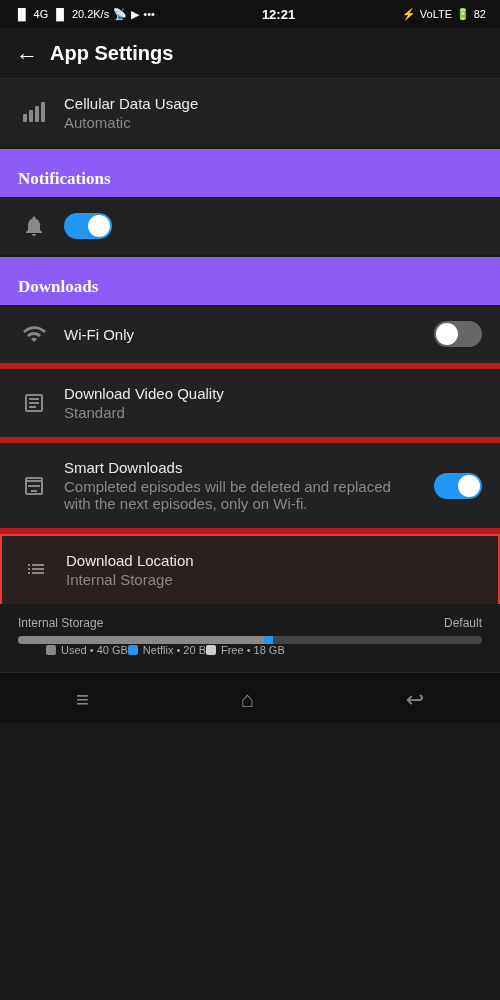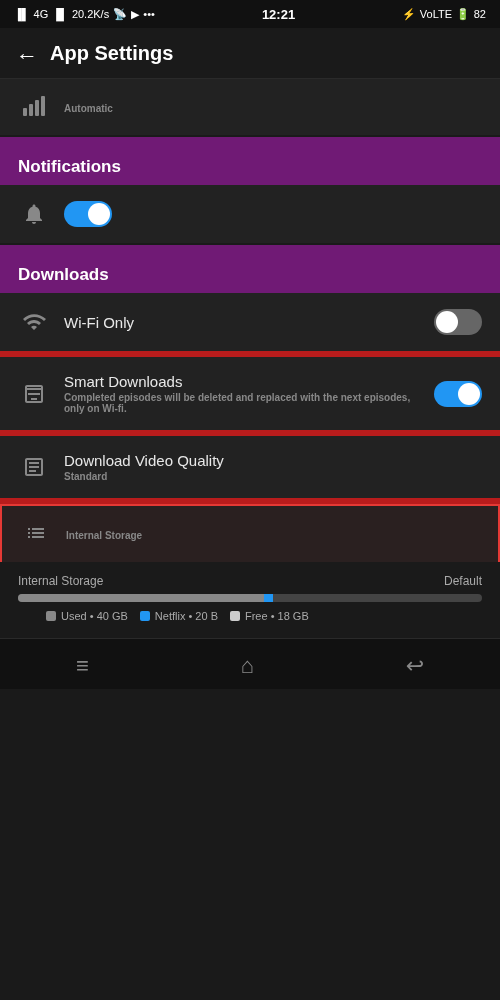--- a/index.html
+++ b/index.html
@@ -70,24 +70,23 @@
       flex-shrink: 0;
     }
 
     .item-text { flex: 1; }
     .item-label {
       font-size: 15px;
       font-weight: 400;
       color: #e8e8e8;
     }
     .item-sublabel {
-      font-size: 10px;
+      font-size: 15px;
       color: #888;
       margin-top: 2px;
-      font-weight: bold;
     }
 
     
     .toggle {
       width: 48px;
       height: 26px;
       border-radius: 13px;
       position: relative;
       cursor: pointer;
       flex-shrink: 0;
@@ -102,21 +101,22 @@
       position: absolute;
       top: 2px;
       transition: left 0.2s;
     }
     .toggle.on .toggle-knob { left: 24px; }
     .toggle.off .toggle-knob { left: 2px; }
 
     
     .section-header {
       padding: 20px 18px 8px 18px;
-      background: #701a75;
+      background: #8b5cf6;
+      font-family: Liberation Serif, serif;
     }
     .section-header-text {
       font-size: 17px;
       font-weight: 700;
       color: #fff;
     }
 
     
     .highlighted-row {
       border: 2px solid #e53935;
@@ -146,22 +146,21 @@
     .storage-bar-used {
       background: #888;
       height: 100%;
     }
     .storage-bar-netflix {
       background: #2196F3;
       height: 100%;
     }
     .storage-legend {
       display: flex;
-      gap: 12px;
-      margin-top: 8px;
+      gap: 0;
       padding-left: 28px;
     }
     .legend-item {
       display: flex;
       align-items: center;
       gap: 5px;
       font-size: 11px;
       color: #aaa;
     }
     .legend-dot {
@@ -219,20 +218,21 @@
   <div class="section-item">
     <div class="item-icon">
       <svg class="icon-svg" viewBox="0 0 24 24">
           <rect x="1" y="13" width="4" height="8" rx="1"></rect>
           <rect x="7" y="9" width="4" height="12" rx="1"></rect>
           <rect x="13" y="5" width="4" height="16" rx="1"></rect>
           <rect x="19" y="1" width="4" height="20" rx="1"></rect>
         </svg>
     </div>
     <div class="item-text">
+      <div class="item-label">Cellular Data Usage</div>
       <div class="item-sublabel">Automatic</div>
     </div>
   </div>
 </div>
 
 <div class="section-header">
   <span class="section-header-text">Notifications</span>
 </div>
 
 <div class="settings-section">
@@ -258,58 +258,59 @@
     <div class="item-icon">
       <svg class="icon-svg" viewBox="0 0 24 24">
           <path d="M1 9l2 2c5.27-5.28 13.73-5.28 19 0l2-2C16.73 2.73 7.27 2.73 1 9zm8 8l3 3 3-3c-1.65-1.66-4.34-1.66-6 0zm-4-4l2 2c2.76-2.76 7.24-2.76 10 0l2-2C15.14 9.14 8.87 9.14 5 13z"></path>
         </svg>
     </div>
     <div class="item-text">
       <div class="item-label">Wi-Fi Only</div>
     </div>
     <div class="toggle off">
       <div class="toggle-knob"></div>
+    </div>
+  </div>
+
+  <div class="section-item">
+    <div class="item-icon">
+      <svg class="icon-svg" viewBox="0 0 24 24">
+          <path d="M19 3H5c-1.1 0-2 .9-2 2v14c0 1.1.9 2 2 2h14c1.1 0 2-.9 2-2V5c0-1.1-.9-2-2-2zm0 16H5V5h14v14zM7 7h10v2H7zm0 4h10v2H7zm0 4h7v2H7z"></path>
+        </svg>
+    </div>
+    <div class="item-text">
+      <div class="item-label">Download Video Quality</div>
+      <div class="item-sublabel">Standard</div>
     </div>
   </div>
 
   <div class="section-item">
     <div class="item-icon">
       <svg class="icon-svg" viewBox="0 0 24 24" style="fill:#888">
         <path d="M4 6h16v2H4zm2 5h12v2H6zm3 5h6v2H9z"></path>
         <path d="M19 3H5c-1.1 0-2 .9-2 2v14c0 1.1.9 2 2 2h14c1.1 0 2-.9 2-2V5c0-1.1-.9-2-2-2zm0 16H5V5h14v14z"></path>
       </svg>
     </div>
     <div class="item-text">
       <div class="item-label">Smart Downloads</div>
       <div class="item-sublabel">Completed episodes will be deleted and replaced with the next episodes, only on Wi-fi.</div>
     </div>
     <div class="toggle on">
       <div class="toggle-knob"></div>
     </div>
   </div>
 
-  <div class="section-item">
-    <div class="item-icon">
-      <svg class="icon-svg" viewBox="0 0 24 24">
-          <path d="M19 3H5c-1.1 0-2 .9-2 2v14c0 1.1.9 2 2 2h14c1.1 0 2-.9 2-2V5c0-1.1-.9-2-2-2zm0 16H5V5h14v14zM7 7h10v2H7zm0 4h10v2H7zm0 4h7v2H7z"></path>
-        </svg>
-    </div>
-    <div class="item-text">
-      <div class="item-label">Download Video Quality</div>
-      <div class="item-sublabel">Standard</div>
-    </div>
-  </div>
-
   <div class="section-item highlighted-row">
     <div class="item-icon">
       <svg class="icon-svg" viewBox="0 0 24 24">
           <path d="M4 6h2v2H4zm0 4h2v2H4zm0 4h2v2H4zm16-8H8v2h12zm0 4H8v2h12zm0 4H8v2h12z"></path>
         </svg>
     </div>
     <div class="item-text">
+      <div class="item-label">Download Location</div>
       <div class="item-sublabel">Internal Storage</div>
     </div>
   </div>
 </div>
 
 <div class="storage-section">
   <div class="storage-labels">
     <span>Internal Storage</span>
     <span>Default</span>
   </div>

